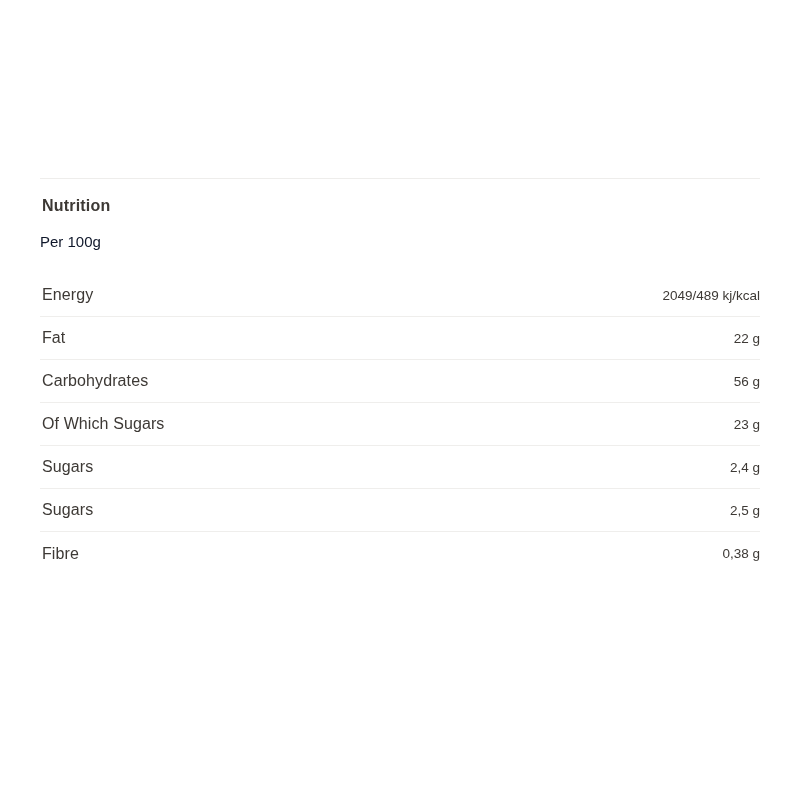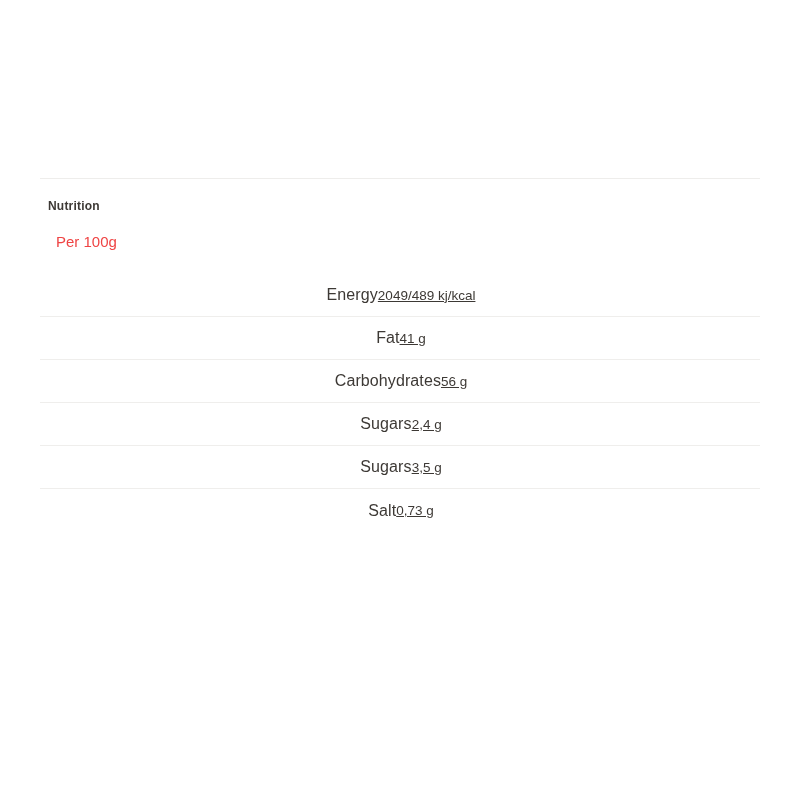--- a/index.html
+++ b/index.html
@@ -11,88 +11,91 @@
     overflow: hidden;
   }
   .nutrition-section {
     margin: 178px 40px 0 40px;
     width: 720px;
     border-top: 1px solid #eeedeb;
     color: #3d3935;
   }
   .section-title {
     margin-top: 15px;
-    margin-left: 8px;
-    font-size: 12px;
+    margin-left: 2px;
+    font-size: 16px;
     line-height: 24px;
     font-weight: 600;
     letter-spacing: 0.2px;
     color: #3d3935;
   }
   .section-subtitle {
     margin-top: 14px;
-    margin-left: 16px;
+    margin-left: 0;
     font-size: 15px;
     line-height: 20px;
     font-weight: 400;
-    color: #ef4444;
+    color: #0f172a;
   }
   .nutrition-table {
     margin-top: 22px;
   }
   .nutrition-row {
     height: 43px;
     display: flex;
-    justify-content: center;
+    justify-content: space-between;
     align-items: center;
     border-bottom: 1px solid #efeeec;
   }
   .nutrition-row:last-child {
     border-bottom: none;
   }
   .nutrient-label {
     margin-left: 2px;
     font-size: 16px;
     font-weight: 500;
     letter-spacing: 0.1px;
     color: #3d3935;
   }
   .nutrient-value {
     font-size: 13.5px;
     font-weight: 400;
     color: #3d3935;
-    text-decoration: underline;
   }
 </style>
 </head>
 <body>
 
 <section class="nutrition-section">
   <h2 class="section-title">Nutrition</h2>
   <p class="section-subtitle">Per 100g</p>
 
   <div class="nutrition-table">
     <div class="nutrition-row">
       <span class="nutrient-label">Energy</span>
       <span class="nutrient-value">2049/489 kj/kcal</span>
     </div>
     <div class="nutrition-row">
       <span class="nutrient-label">Fat</span>
-      <span class="nutrient-value">41 g</span>
+      <span class="nutrient-value">22 g</span>
     </div>
     <div class="nutrition-row">
       <span class="nutrient-label">Carbohydrates</span>
       <span class="nutrient-value">56 g</span>
+    </div>
+    <div class="nutrition-row">
+      <span class="nutrient-label">Of Which Sugars</span>
+      <span class="nutrient-value">23 g</span>
     </div>
     <div class="nutrition-row">
       <span class="nutrient-label">Sugars</span>
       <span class="nutrient-value">2,4 g</span>
     </div>
     <div class="nutrition-row">
       <span class="nutrient-label">Sugars</span>
-      <span class="nutrient-value">3,5 g</span>
+      <span class="nutrient-value">2,5 g</span>
     </div>
     <div class="nutrition-row">
-      <span class="nutrient-label">Salt</span>
-      <span class="nutrient-value">0,73 g</span>
+      <span class="nutrient-label">Fibre</span>
+      <span class="nutrient-value">0,38 g</span>
     </div>
   </div>
 </section>
 
 </body></html>

